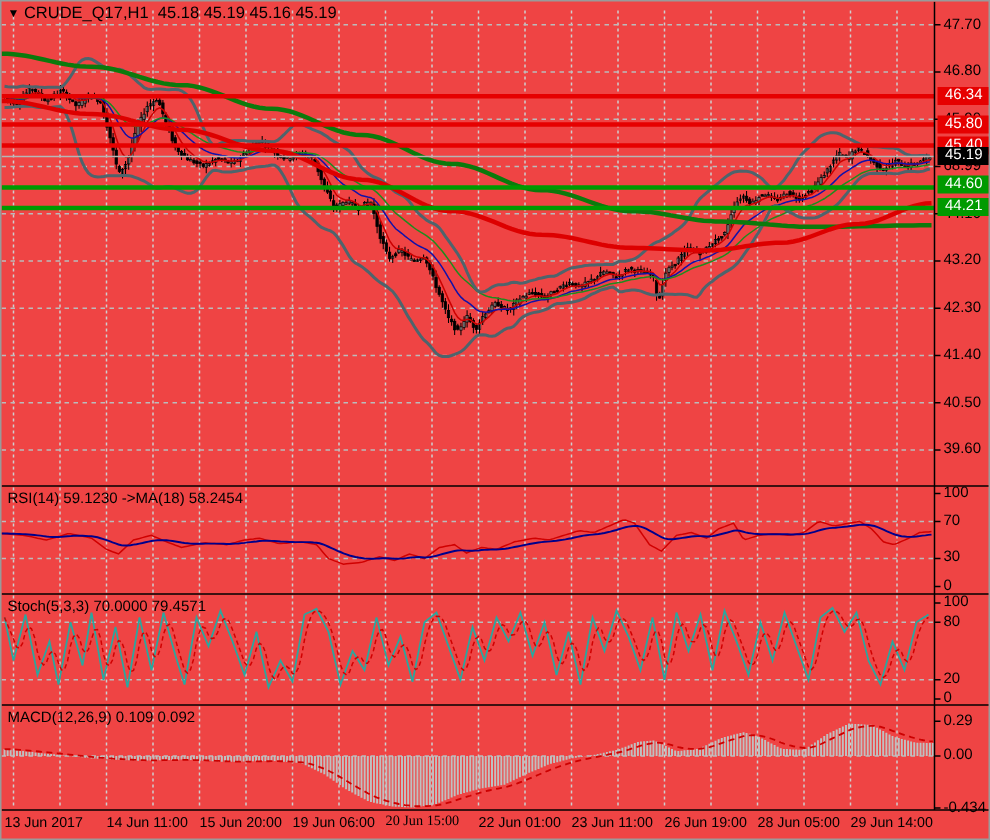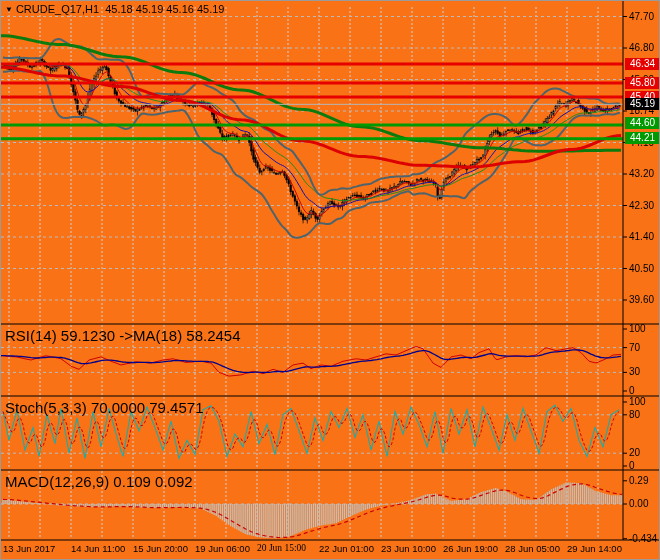--- a/index.html
+++ b/index.html
@@ -1,24 +1,24 @@
 <!DOCTYPE html>
 <html><head>
 <meta charset="utf-8">
 <style>
   html,body{margin:0;padding:0;background:#f0f0f0;}
   #window{
-    position:relative;width:660px;height:560px;background:#f97316;
+    position:relative;width:660px;height:560px;background:#ef4444;
     font-family:"Liberation Sans",sans-serif;overflow:hidden;
     border:1px solid #9a9a9a;box-sizing:border-box;
   }
   #cv{position:absolute;top:0;left:0;}
   .title{position:absolute;top:2px;left:4px;font-size:11px;color:#000;white-space:nowrap;}
   .ticon{font-size:8px;margin-right:3px;vertical-align:1px;cursor:pointer;}
-  .plabel{position:absolute;left:4px;font-size:15px;color:#000;white-space:nowrap;}
+  .plabel{position:absolute;left:4px;font-size:10px;color:#000;white-space:nowrap;}
   #yaxis{position:absolute;top:0;left:0;width:653px;height:560px;pointer-events:none;}
   .ylab{position:absolute;left:628px;font-size:10px;color:#000;}
   .badge{position:absolute;left:624px;width:35px;height:12px;line-height:12px;
          font-size:10px;color:#fff;text-align:center;}
   #taxis{position:absolute;top:0;left:0;width:660px;height:421px;pointer-events:none;}
   .tlab{position:absolute;top:542px;font-size:9.5px;color:#000;white-space:nowrap;}
 </style>
 </head>
 <body>
 
@@ -358,21 +358,21 @@
   </div>
 
   <div class="plabel" style="top:326px">RSI(14) 59.1230  -&gt;MA(18) 58.2454</div>
   <div class="plabel" style="top:398px">Stoch(5,3,3) 70.0000 79.4571</div>
   <div class="plabel" style="top:472px">MACD(12,26,9) 0.109 0.092</div>
 
   <div id="yaxis">
       <div class="ylab" style="top: 9.5px;">47.70</div>
       <div class="ylab" style="top: 41px;">46.80</div>
       <div class="ylab" style="top: 72.5px;">45.90</div>
-      <div class="ylab" style="top: 104px;">18.74</div>
+      <div class="ylab" style="top: 104px;">68.99</div>
       <div class="ylab" style="top: 135.5px;">44.10</div>
       <div class="ylab" style="top: 167px;">43.20</div>
       <div class="ylab" style="top: 198.5px;">42.30</div>
       <div class="ylab" style="top: 230px;">41.40</div>
       <div class="ylab" style="top: 261.5px;">40.50</div>
       <div class="ylab" style="top: 293px;">39.60</div>
       <div class="ylab" style="top: 322px;">100</div>
       <div class="ylab" style="top: 340.6px;">70</div>
       <div class="ylab" style="top: 365.4px;">30</div>
       <div class="ylab" style="top: 384px;">0</div>
@@ -390,18 +390,18 @@
       <div class="badge" style="top: 116px; background: rgb(0, 154, 0); text-align: center;">44.60</div>
       <div class="badge" style="top: 131.15px; background: rgb(0, 154, 0);">44.21</div>
     </div>
   <div id="taxis">
       <div class="tlab" style="left: 2px;">13 Jun 2017</div>
       <div class="tlab" style="left: 70px;">14 Jun 11:00</div>
       <div class="tlab" style="left: 132px;">15 Jun 20:00</div>
       <div class="tlab" style="left: 194px;">19 Jun 06:00</div>
       <div class="tlab" style="left: 256px; font-family: Liberation Serif, serif;">20 Jun 15:00</div>
       <div class="tlab" style="left: 318px;">22 Jun 01:00</div>
-      <div class="tlab" style="left: 380px;">23 Jun 10:00</div>
+      <div class="tlab" style="left: 380px;">23 Jun 11:00</div>
       <div class="tlab" style="left: 442px;">26 Jun 19:00</div>
       <div class="tlab" style="left: 504px;">28 Jun 05:00</div>
       <div class="tlab" style="left: 566px;">29 Jun 14:00</div>
     </div>
 </div>
 
 </body></html>

